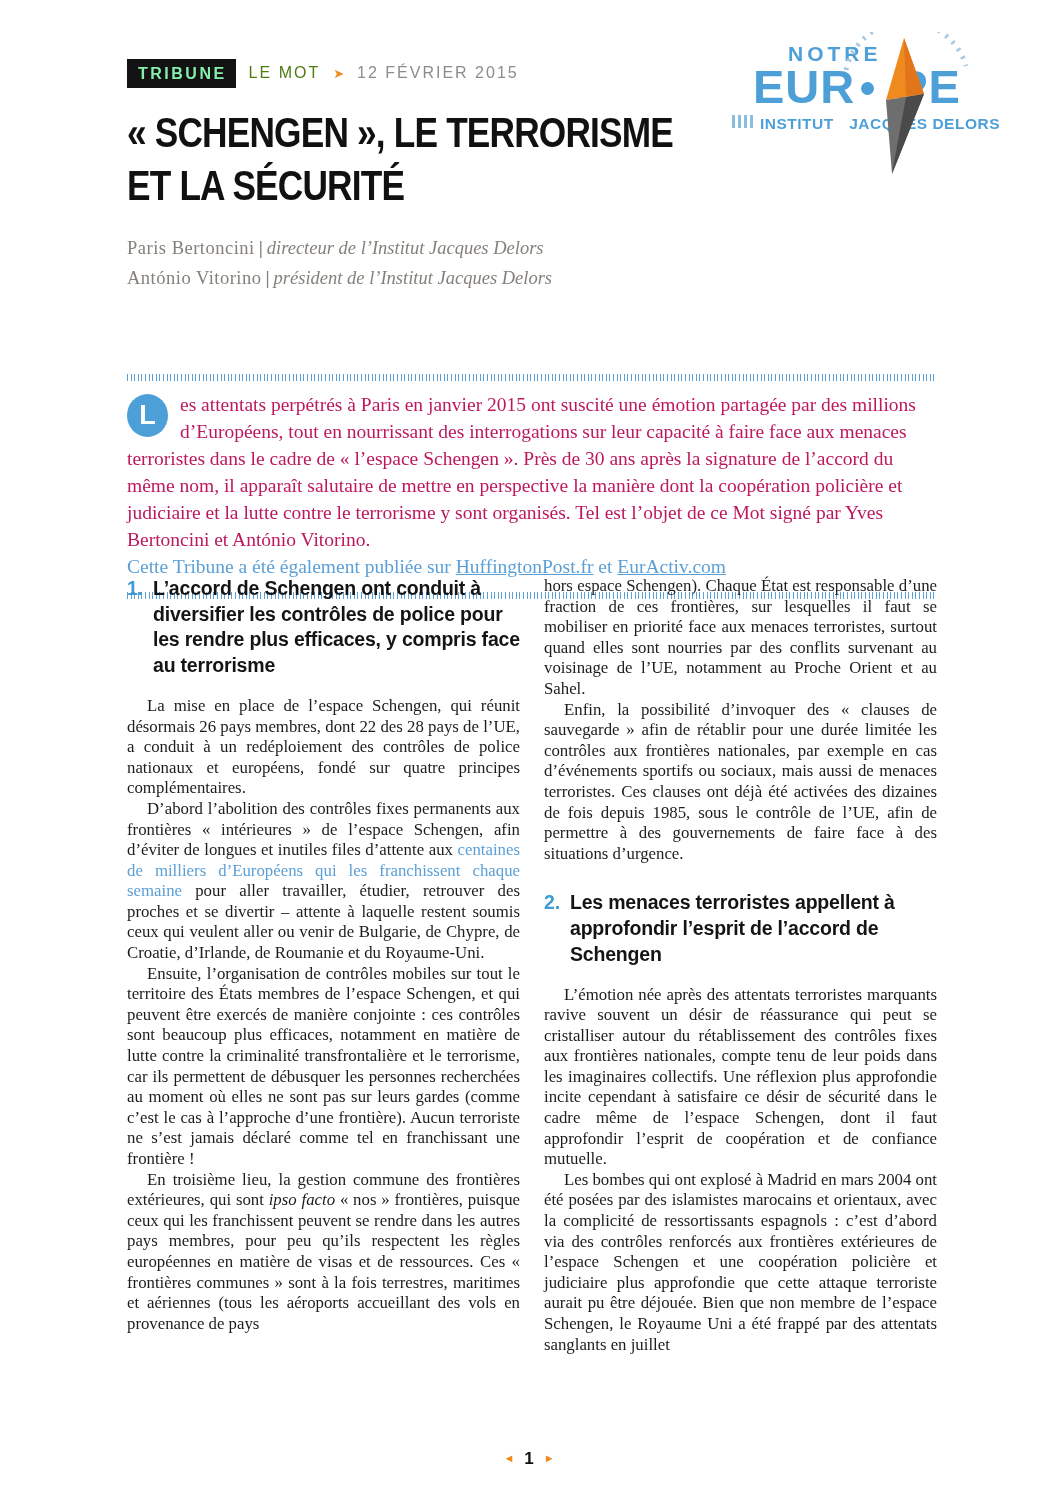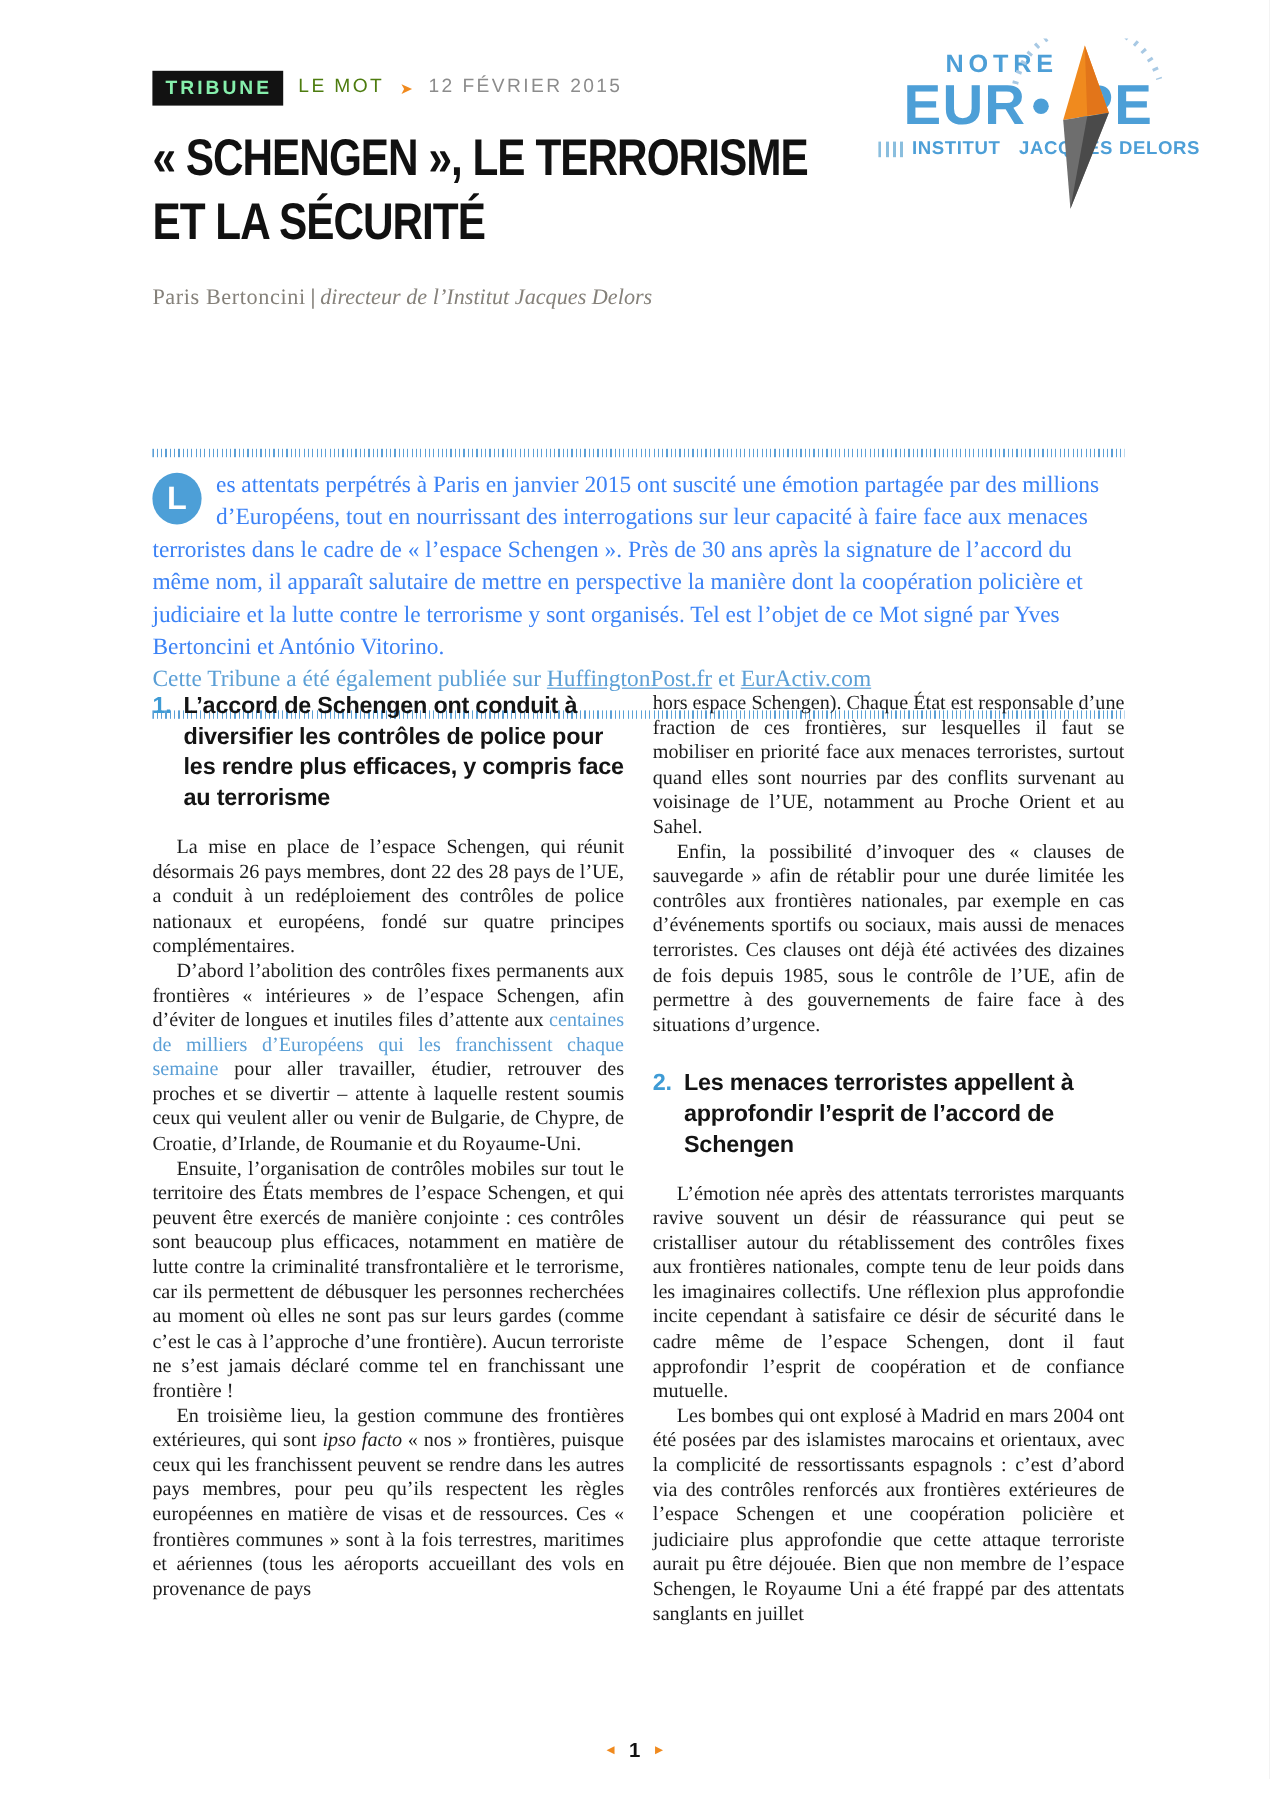--- a/index.html
+++ b/index.html
@@ -41,21 +41,21 @@
   .logo-europe {
     margin-left:21px; margin-top:-4px; color:#4d9fd7; font-weight:bold;
     font-size:47px; letter-spacing:1px; line-height:1.05;
   }
   .logo-dot {
     display:inline-block; width:13px; height:13px; border-radius:50%;
     background:#4d9fd7; margin:0 22px 4px 6px; vertical-align:middle;
   }
   .logo-sub {
     margin-top:4px; color:#4d9fd7; font-weight:bold; font-size:15.5px;
-    letter-spacing:0.5px; white-space:nowrap; display:flex; align-items:center;
+    letter-spacing:0.5px; white-space:nowrap; display:flex; align-items:flex-start;
   }
   .logo-ticks {
     display:inline-block; width:46px; height:13px; margin-right:7px;
     background:repeating-linear-gradient(90deg,#8abede 0 2.5px,transparent 2.5px 6px);
   }
   .needle-gap { display:inline-block; width:34px; }
   .needle-svg { position:absolute; top:-10px; left:96px; pointer-events:none; }
 
   
   .intro { position:absolute; left:127px; right:121px; top:374px; }
@@ -63,21 +63,21 @@
     height:7px;
     background:repeating-linear-gradient(90deg,#5b9fd6 0 1px,transparent 1px 3.6px);
   }
   .intro-inner { padding:10px 0 12px 0; }
   .drop-cap {
     float:left; width:41px; height:43px; border-radius:50%;
     background:#4d9fd7; color:#ffffff; font-weight:bold; font-size:27px;
     text-align:center; line-height:43px; margin:3px 12px 4px 0;
   }
   .intro-text {
-    font-family:"Liberation Serif", serif; color:#3b82f6;
+    font-family:"Liberation Serif", serif; color:#be185d;
     font-size:19.5px; line-height:27px; text-align:justify;
   }
   .intro-line2 { font-family:"Liberation Serif", serif; color:#5b9fd6;
     font-size:19.5px; line-height:27px; }
   .intro-link { color:#5b9fd6; text-decoration:underline; cursor:pointer; }
 
   
   .body-cols { position:absolute; left:127px; right:121px; top:576px; display:flex; gap:24px; }
   .col { flex:1 1 0; min-width:0; }
   .section-heading {
@@ -117,20 +117,23 @@
     </div>
 
     <div class="title">
       <div>« SCHENGEN », LE TERRORISME</div>
       <div>ET LA SÉCURITÉ</div>
     </div>
 
     <div class="authors">
       <div class="author-line">
         <span class="author-name">Paris Bertoncini</span><span class="author-sep">|</span><span class="author-role">directeur de l’Institut Jacques Delors</span>
+      </div>
+      <div class="author-line">
+        <span class="author-name">António Vitorino</span><span class="author-sep">|</span><span class="author-role">président de l’Institut Jacques Delors</span>
       </div>
     </div>
 
     <div class="logo">
       <div class="logo-notre">NOTRE</div>
       <div class="logo-europe">
         <span>EUR</span><span class="logo-dot"></span><span>PE</span>
       </div>
       <div class="logo-sub">
         <span class="logo-ticks"></span>

